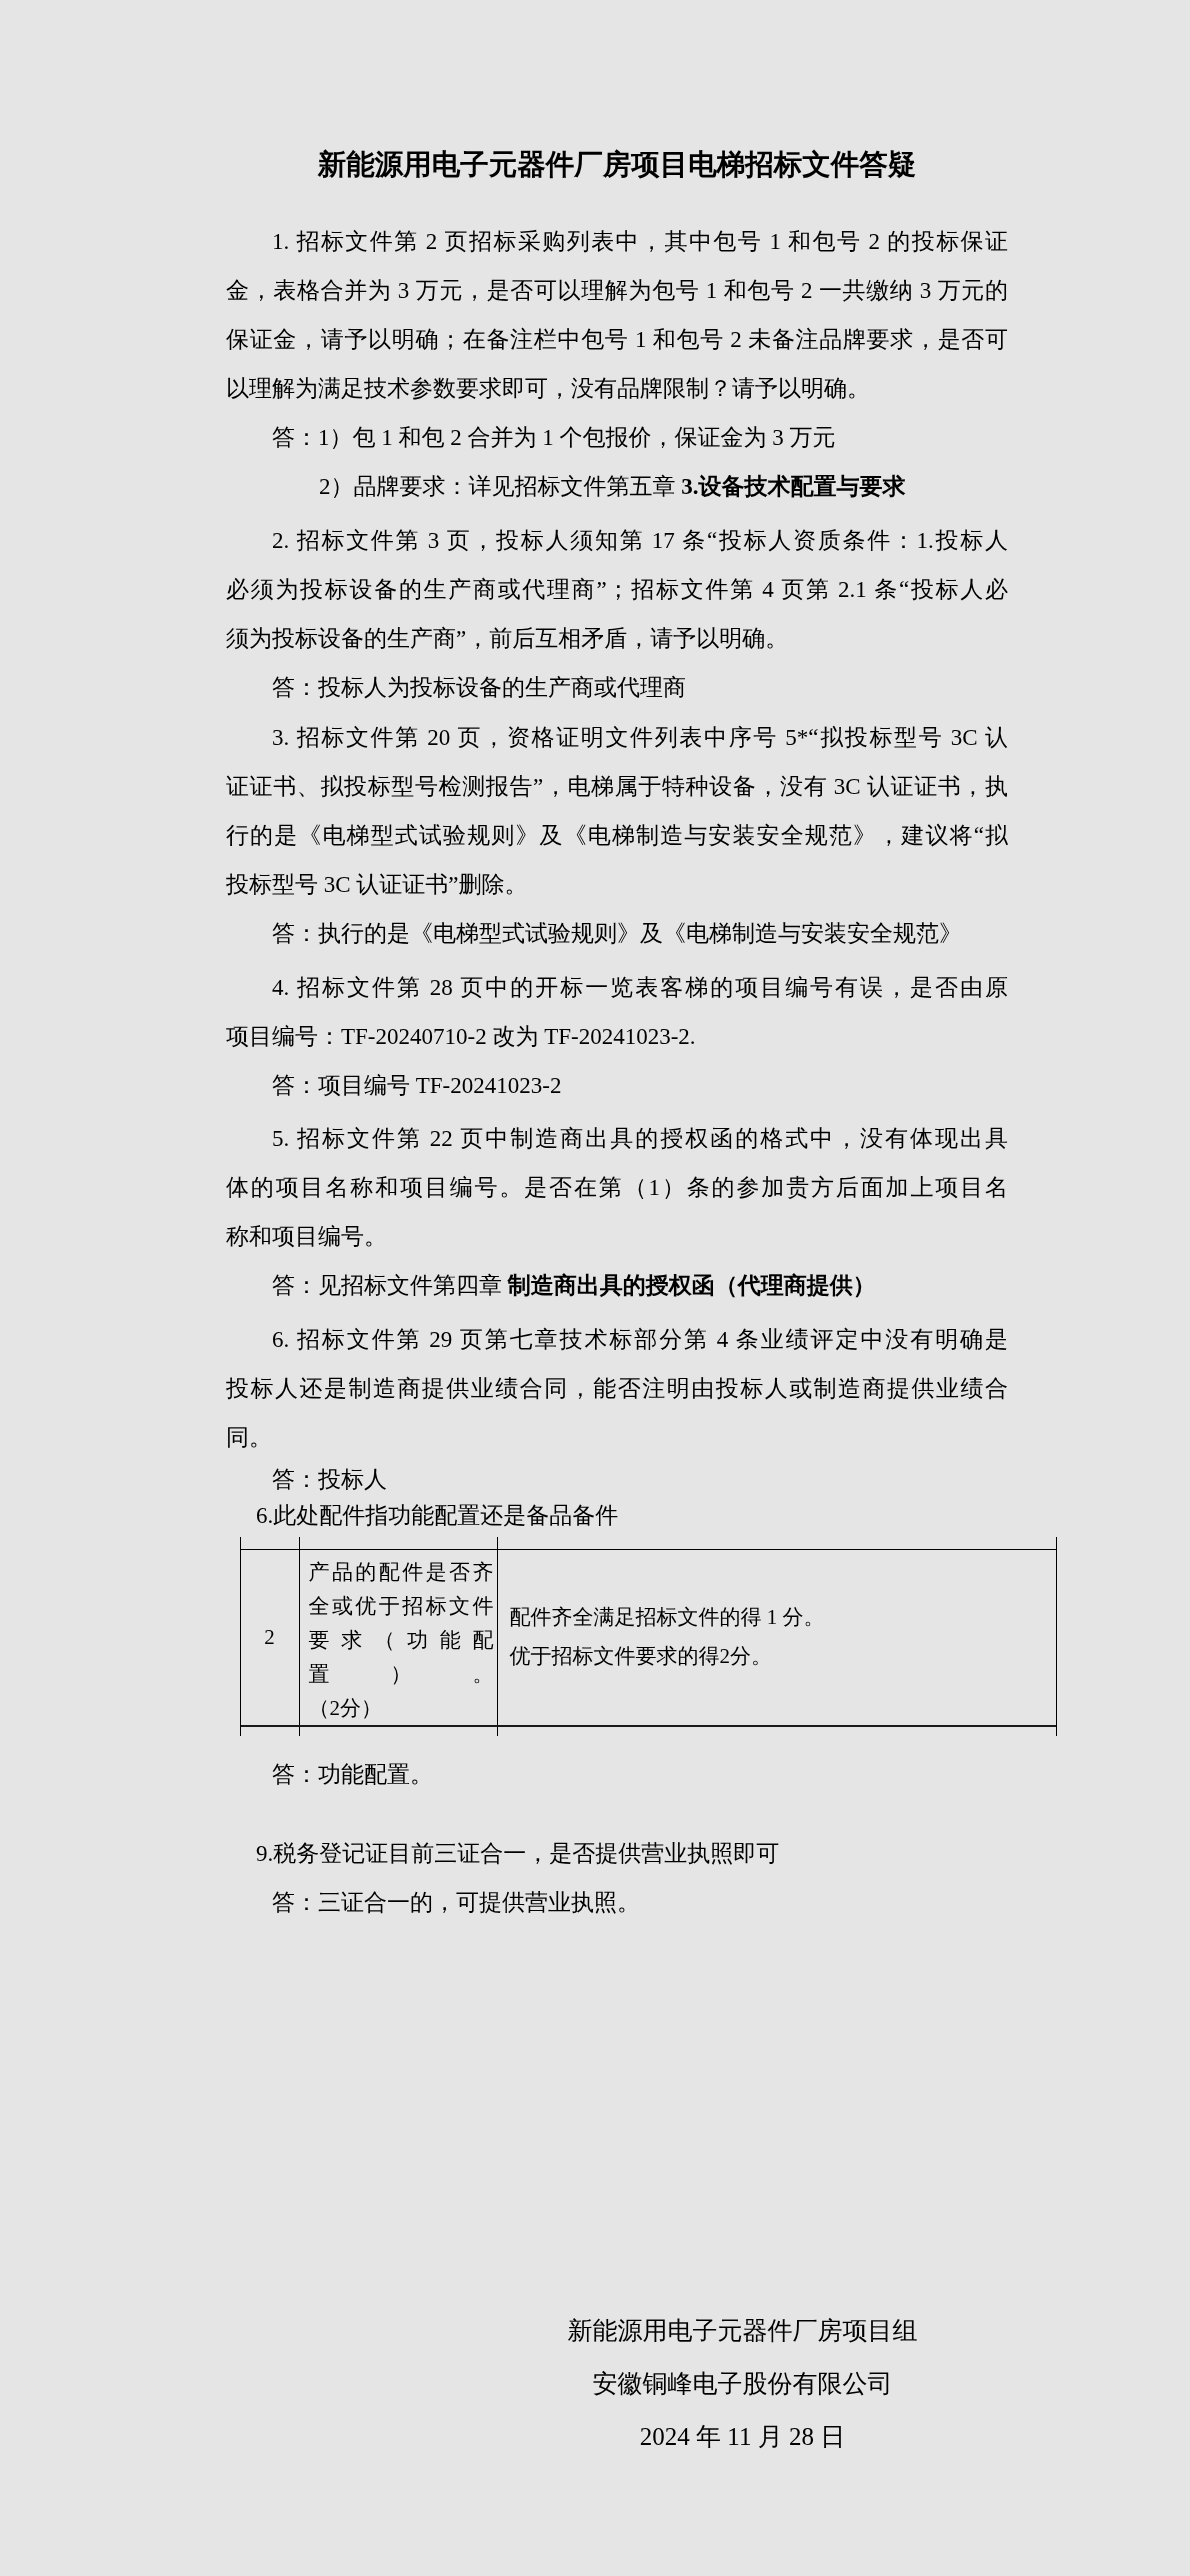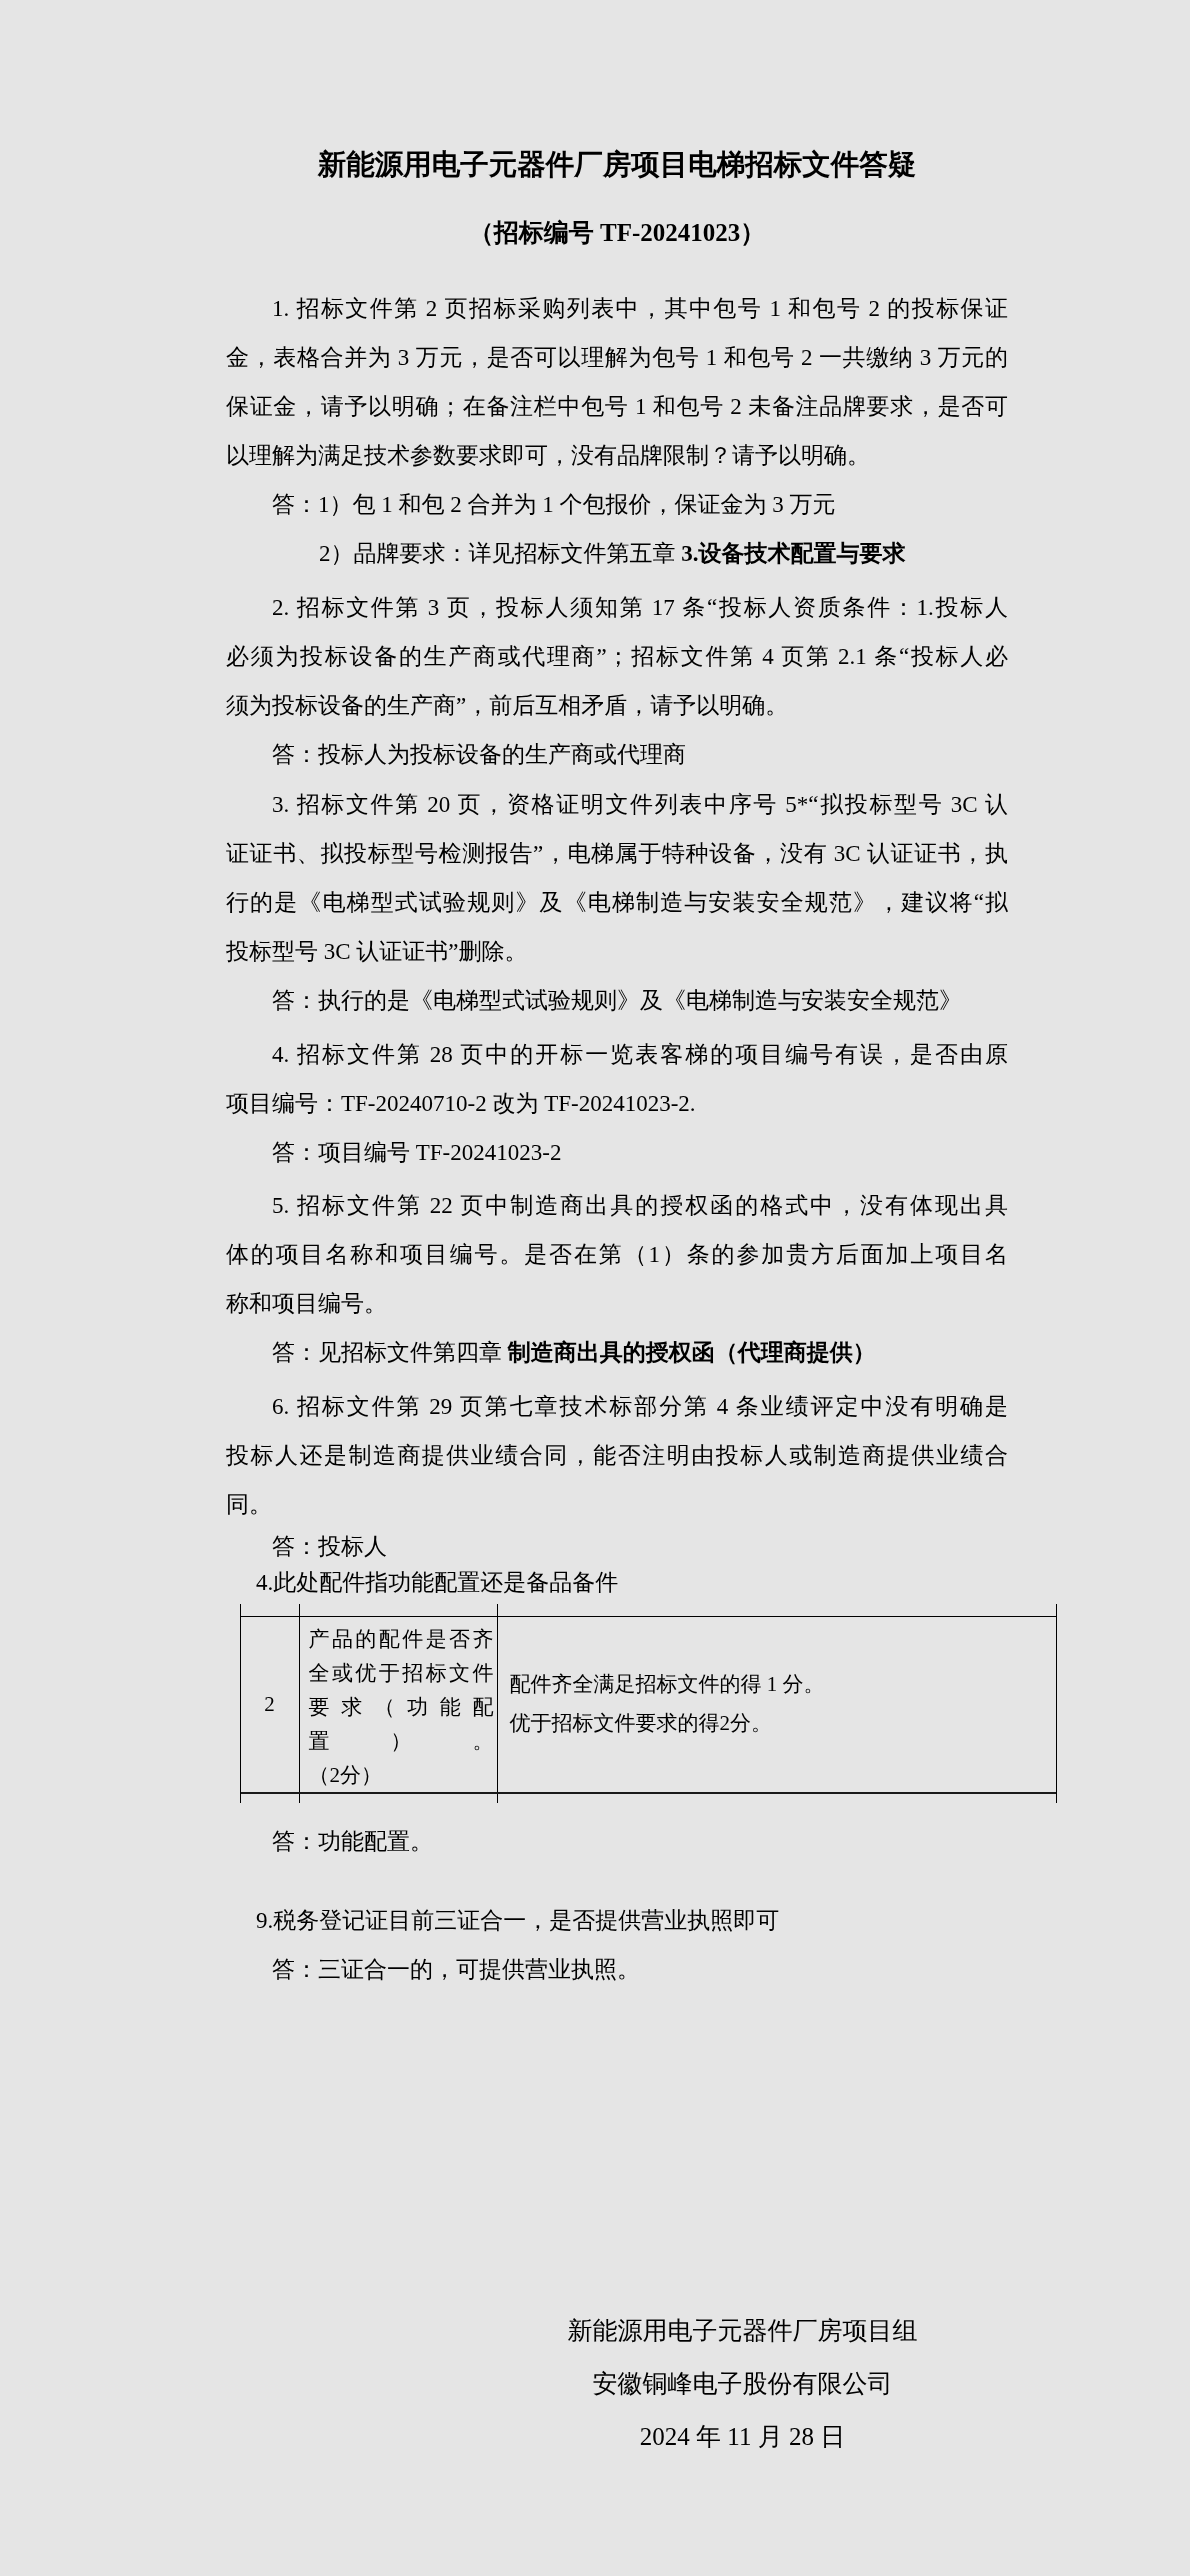--- a/index.html
+++ b/index.html
@@ -71,21 +71,20 @@
     line-height:53px;
   }
 </style>
 </head>
 <body>
 
 <div class="page">
   <div class="content">
 
     <div class="doc-title">新能源用电子元器件厂房项目电梯招标文件答疑</div>
-    <div class="doc-subtitle">（招标编号 TF-20241023）</div>
 
     <div class="para" style="margin-top:34px">
       <div class="line just i2">1. 招标文件第 2 页招标采购列表中，其中包号 1 和包号 2 的投标保证</div>
       <div class="line just">金，表格合并为 3 万元，是否可以理解为包号 1 和包号 2 一共缴纳 3 万元的</div>
       <div class="line just">保证金，请予以明确；在备注栏中包号 1 和包号 2 未备注品牌要求，是否可</div>
       <div class="line">以理解为满足技术参数要求即可，没有品牌限制？请予以明确。</div>
     </div>
     <div class="para">
       <div class="line i2">答：1）包 1 和包 2 合并为 1 个包报价，保证金为 3 万元</div>
       <div class="line i4"><span>2）品牌要求：详见招标文件第五章 </span><b>3.设备技术配置与要求</b></div>
@@ -130,21 +129,21 @@
     <div class="para mt">
       <div class="line just i2">6. 招标文件第 29 页第七章技术标部分第 4 条业绩评定中没有明确是</div>
       <div class="line just">投标人还是制造商提供业绩合同，能否注明由投标人或制造商提供业绩合</div>
       <div class="line">同。</div>
     </div>
     <div class="para tight">
       <div class="line i2">答：投标人</div>
     </div>
 
     <div class="para tight">
-      <div class="line i13">4.此处配件指功能配置还是备品备件</div>
+      <div class="line i13">6.此处配件指功能配置还是备品备件</div>
     </div>
 
     <div class="qtable">
       <div class="trow t-sliver-top">
         <div class="c1"></div>
         <div class="c2"></div>
         <div class="c3"></div>
       </div>
       <div class="trow t-main">
         <div class="c1">2</div>

